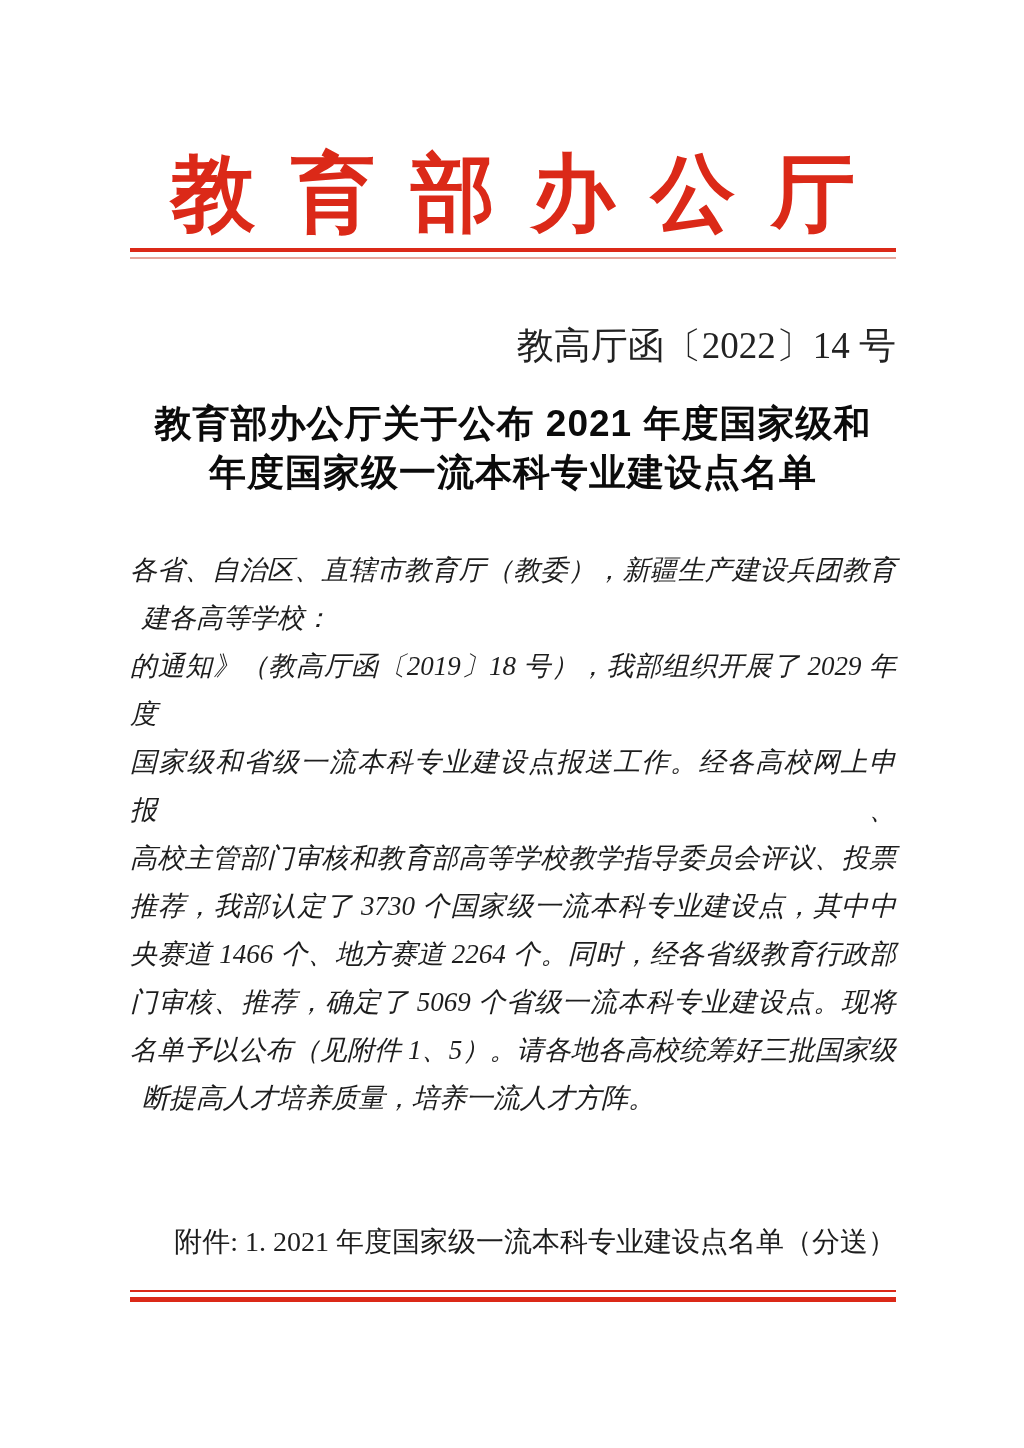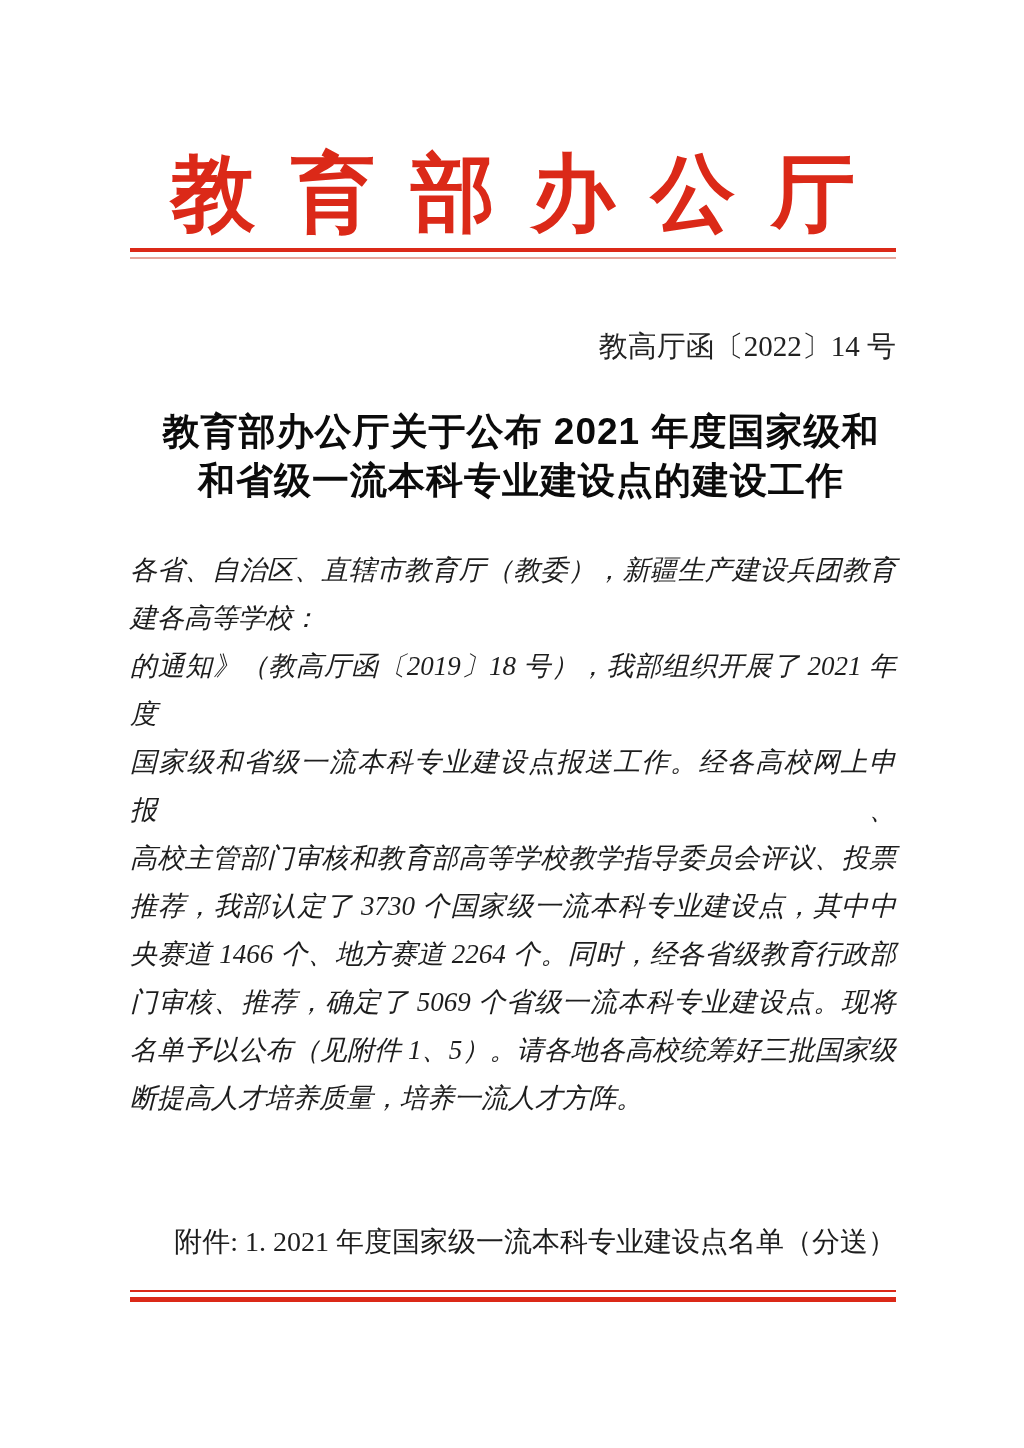--- a/index.html
+++ b/index.html
@@ -28,32 +28,32 @@
   }
   .rule-top { position: absolute; top: 248px; left: 130px; width: 766px; }
   .rt-thick { height: 4px; }
   .rt-thin  { height: 2px; margin-top: 5px; opacity: .85; }
   .doc-number {
     position: absolute;
     top: 322px;
     left: 130px;
     width: 766px;
     text-align: right;
-    font-size: 29px;
+    font-size: 37px;
     line-height: 48px;
     color: #222222;
     white-space: nowrap;
     font-family: Liberation Serif, serif;
   }
   .title {
     position: absolute;
     top: 399px;
     left: 60px;
     width: 906px;
-    margin: 8px;
+    margin: 0;
     text-align: center;
     font-family: "Liberation Sans", "DejaVu Sans", sans-serif;
     font-weight: bold;
     font-size: 37px;
     line-height: 49px;
     letter-spacing: 1px;
     color: #0b0b0b;
   }
   .title .t-line { display: block; white-space: nowrap; }
   .body-text {
@@ -63,21 +63,21 @@
     width: 766px;
   }
   .line {
     font-size: 27px;
     line-height: 48px;
     text-align: justify;
     text-align-last: justify;
     color: #1d1d1d;
     font-style: italic;
   }
-  .line.no-j { text-align: right; text-align-last: left; }
+  .line.no-j { text-align: right; text-align-last: left; margin-left: 12px; }
   .line.indent { text-indent: 55px; }
   .attachment {
     position: absolute;
     top: 1218px;
     left: 130px;
     width: 766px;
     padding-left: 38px;
     box-sizing: border-box;
     font-size: 28px;
     line-height: 48px;
@@ -98,27 +98,27 @@
 
   <div class="rule-top">
     <div class="rt-thick" style="background: rgb(219, 41, 24);"></div>
     <div class="rt-thin" style="background: rgb(224, 150, 139);"></div>
   </div>
 
   <div class="doc-number">教高厅函〔2022〕14 号</div>
 
   <h1 class="title">
     <span class="t-line">教育部办公厅关于公布 2021 年度国家级和</span>
-    <span class="t-line">和省级一流本科专业建设点的建设工作</span>
+    <span class="t-line">年度国家级一流本科专业建设点名单</span>
   </h1>
 
   <div class="body-text">
       <div class="line">各省、自治区、直辖市教育厅（教委），新疆生产建设兵团教育</div>
       <div class="line no-j">建各高等学校：</div>
-      <div class="line">的通知》（教高厅函〔2019〕18 号），我部组织开展了 2021 年度</div>
+      <div class="line">的通知》（教高厅函〔2019〕18 号），我部组织开展了 2029 年度</div>
       <div class="line">国家级和省级一流本科专业建设点报送工作。经各高校网上申报、</div>
       <div class="line">高校主管部门审核和教育部高等学校教学指导委员会评议、投票</div>
       <div class="line">推荐，我部认定了 3730 个国家级一流本科专业建设点，其中中</div>
       <div class="line">央赛道 1466 个、地方赛道 2264 个。同时，经各省级教育行政部</div>
       <div class="line">门审核、推荐，确定了 5069 个省级一流本科专业建设点。现将</div>
       <div class="line">名单予以公布（见附件 1、5）。请各地各高校统筹好三批国家级</div>
       <div class="line no-j">断提高人才培养质量，培养一流人才方阵。</div>
     </div>
 
   <div class="attachment">附件: 1. 2021 年度国家级一流本科专业建设点名单（分送）</div>

